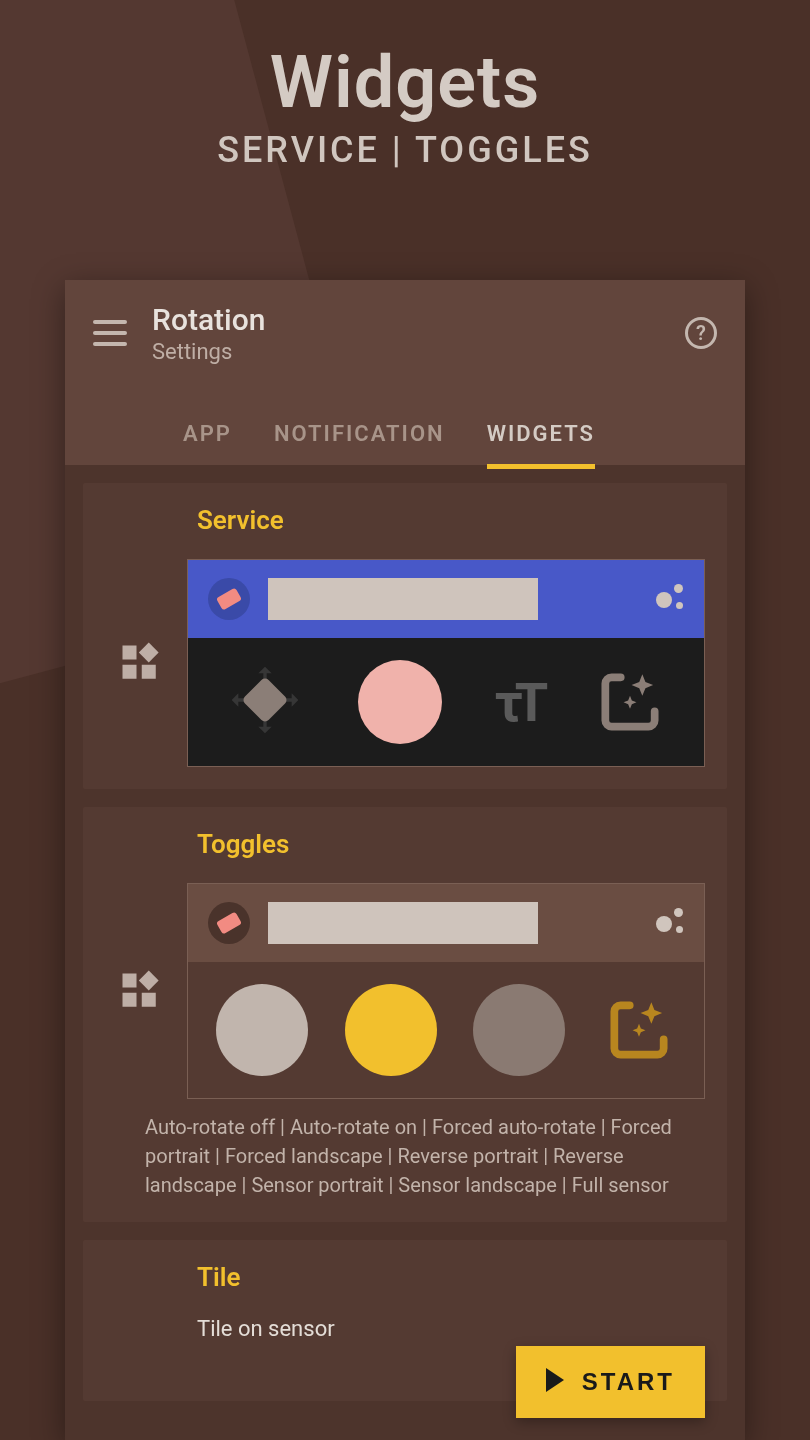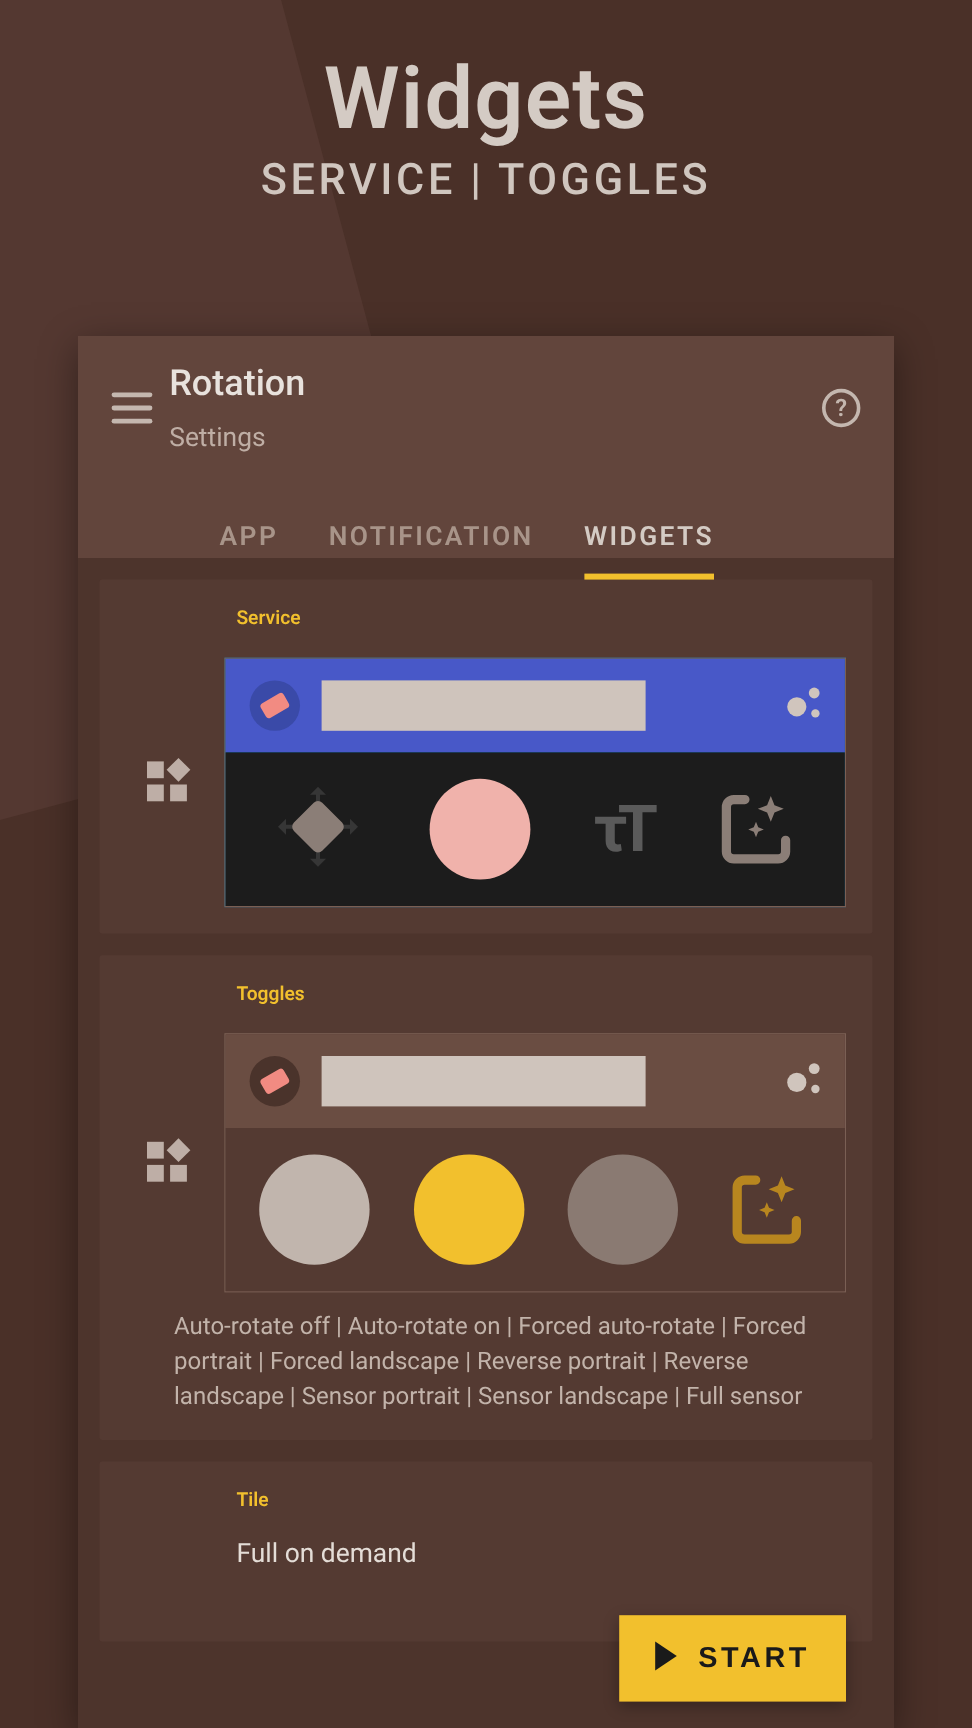--- a/index.html
+++ b/index.html
@@ -53,37 +53,37 @@
     overflow: hidden;
   }
   .appbar {
     background: #62453c;
     padding: 22px 28px 0 28px;
     height: 185px;
   }
   .appbar-top {
     display: flex;
     align-items: center;
-    gap: 14px;
+    gap: 25px;
   }
   .hamburger {
     display: flex;
     flex-direction: column;
     gap: 7px;
     width: 34px;
     cursor: pointer;
   }
   .hamburger span {
     height: 4px;
     background: #c4b7af;
     border-radius: 2px;
   }
   .titles { flex: 1; }
   .app-title { font-size: 30px; color: #e8e2dd; font-weight: 500; }
-  .app-subtitle { font-size: 22px; color: #bfaea5; margin-top: 16px; }
+  .app-subtitle { font-size: 22px; color: #bfaea5; margin-top: 2px; }
   .help-icon {
     width: 32px; height: 32px;
     border: 3px solid #c4b7af;
     border-radius: 50%;
     color: #c4b7af;
     display: flex;
     align-items: center;
     justify-content: center;
     font-size: 20px;
     font-weight: 600;
@@ -111,40 +111,40 @@
     padding: 18px;
   }
   .card {
     background: #543a32;
     border-radius: 2px;
     padding: 22px 22px 22px 22px;
     margin-bottom: 18px;
   }
   .section-title {
     color: #f2c02d;
-    font-size: 16px;
+    font-size: 26px;
     font-weight: 600;
     margin-bottom: 24px;
     margin-left: 92px;
   }
   .section-body {
     display: flex;
     align-items: center;
     gap: 12px;
   }
   .widget-leading-icon {
     width: 70px;
     display: flex;
     justify-content: center;
     color: #beaea6;
   }
   .preview {
     flex: 1;
     border: 1px solid #7a5f54;
-    background: #0369a1;
+    background: #fdba74;
   }
   .preview-header {
     display: flex;
     align-items: center;
     padding: 18px 20px;
     gap: 18px;
   }
   .preview-header.blue { background: #4858c8; }
   .preview-header.brown { background: #6a4d42; }
   .rot-badge {
@@ -354,21 +354,21 @@
                 </svg>
             </div>
           </div>
         </div>
       </div>
       <div class="desc-text">Auto-rotate off | Auto-rotate on | Forced auto-rotate | Forced portrait | Forced landscape | Reverse portrait | Reverse landscape | Sensor portrait | Sensor landscape | Full sensor</div>
     </div>
 
     <div class="card" style="padding-bottom:60px">
       <div class="section-title">Tile</div>
-      <div class="tile-label">Full on demand</div>
+      <div class="tile-label">Tile on sensor</div>
     </div>
 
   </div>
 
   <button class="start-btn">
     <span class="play-tri"></span>
     <span>START</span>
   </button>
 
 </div>

